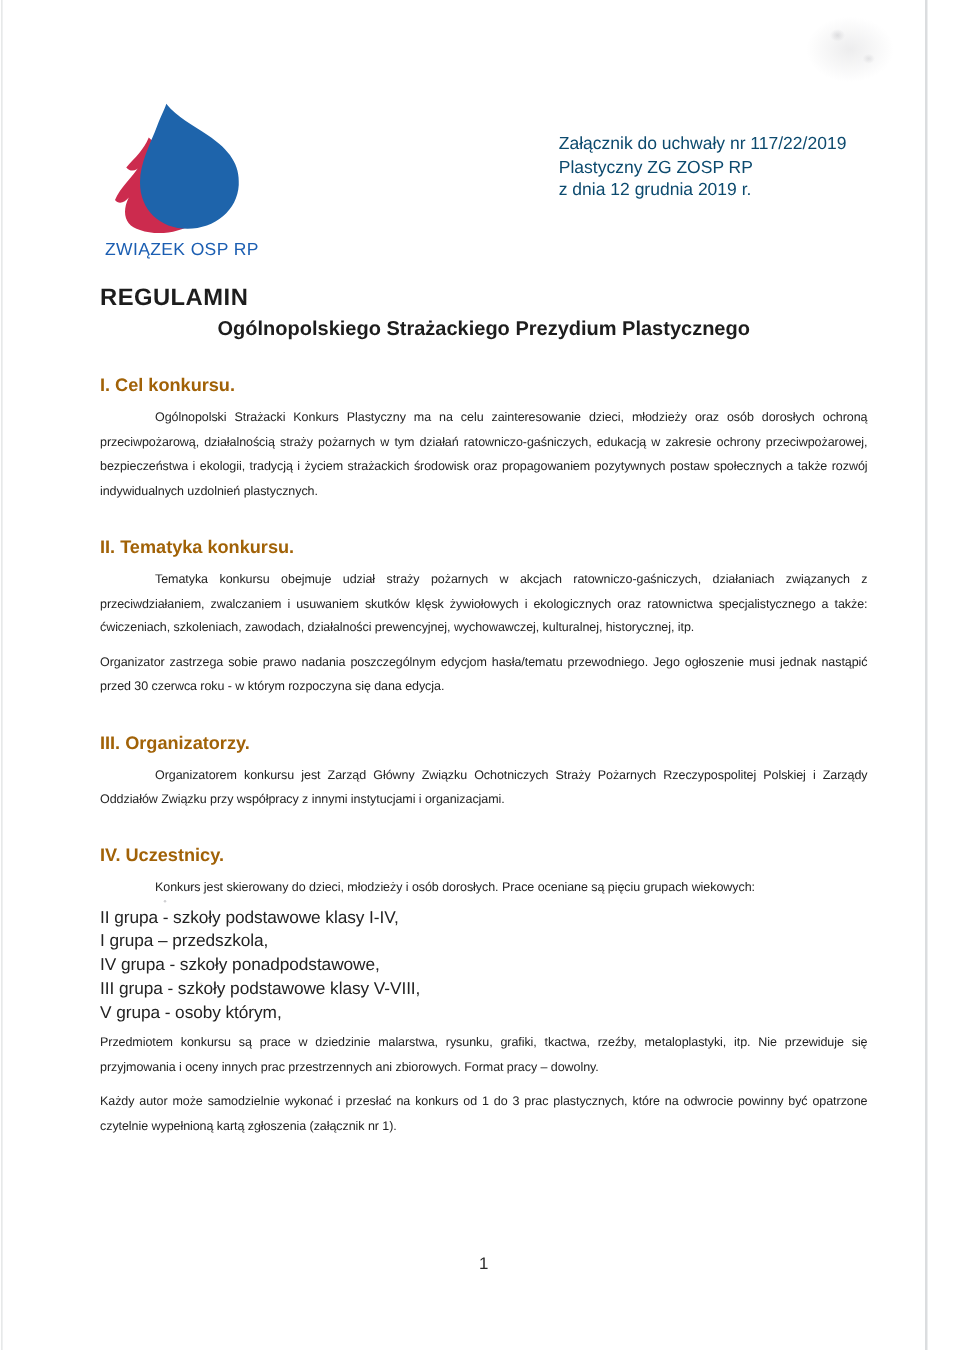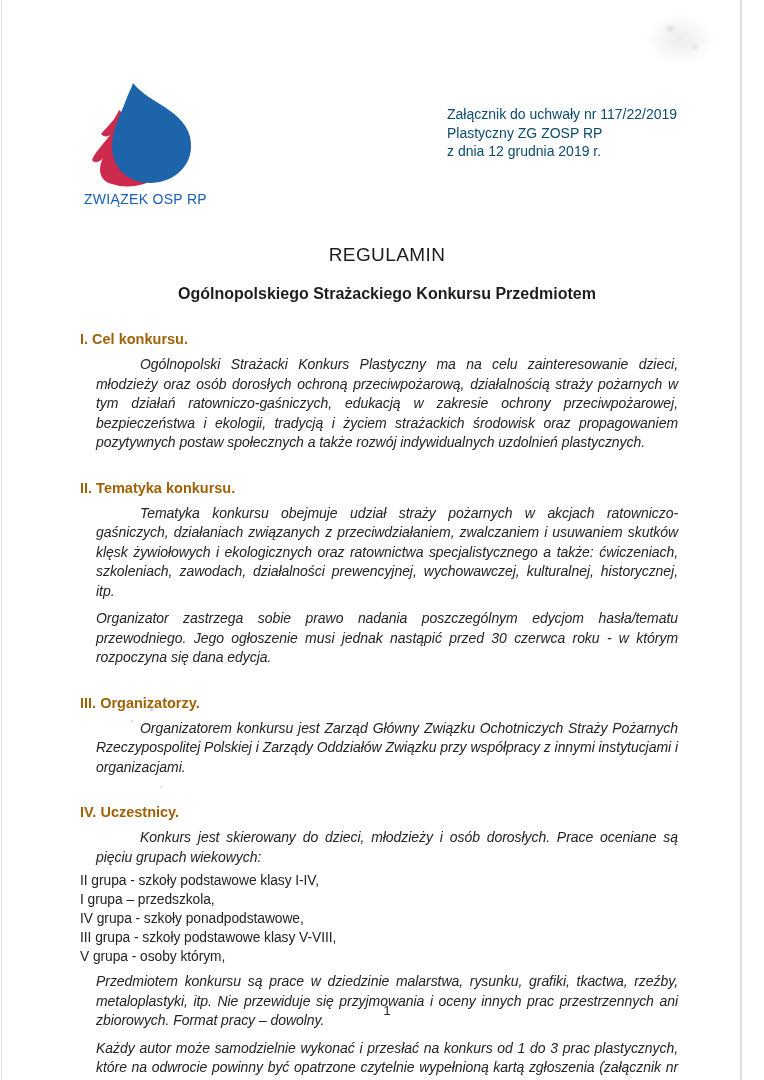--- a/index.html
+++ b/index.html
@@ -41,38 +41,37 @@
 
   
   .attachment {
     position: absolute; left: 447px; top: 105px;
     font-size: 14px; line-height: 18.5px; color: #0c4a6e;
   }
 
   
   .content { position: absolute; left: 80px; top: 227px; width: 614px; }
   .title {
-    margin: 16px; text-align: center;
-    font-size: 19px; line-height: 24px; font-weight: normal; color: #1d1d1d;
+    margin: 0; text-align: left;
+    font-size: 19px; line-height: 24px; font-weight: bold; color: #1d1d1d;
     letter-spacing: .4px;
   }
   .subtitle {
     margin: 2px 0 0; text-align: center;
     font-size: 16px; line-height: 21px; font-weight: bold; color: #1d1d1d;
   }
   .sec-heading {
     margin: 25px 0 6px;
     font-size: 14.5px; line-height: 20px; font-weight: bold; color: #a16207;
   }
   .para {
-    margin: 0 16px 8px;
-    font-size: 14px; line-height: 19.5px;
+    margin: 0 0 8px;
+    font-size: 10px; line-height: 19.5px;
     letter-spacing: -0.05px;
     text-align: justify;
-    font-style: italic;
   }
   .para.indent { text-indent: 44px; }
   .list { margin: -4px 0 6px; }
   .list-item { font-size: 13.8px; line-height: 19px; letter-spacing: -0.05px; }
 
   .page-number {
     position: absolute; left: 80px; width: 614px; top: 1003px;
     text-align: center; font-size: 13.5px; color: #2b2b2b;
   }
 </style>
@@ -112,21 +111,21 @@
   </div>
 
   <div class="attachment">
     <div>Załącznik do uchwały nr 117/22/2019</div>
     <div>Plastyczny ZG ZOSP RP</div>
     <div>z dnia 12 grudnia 2019 r.</div>
   </div>
 
   <div class="content">
     <h1 class="title">REGULAMIN</h1>
-    <h2 class="subtitle">Ogólnopolskiego Strażackiego Konkursu Przedmiotem</h2>
+    <h2 class="subtitle">Ogólnopolskiego Strażackiego Prezydium Plastycznego</h2>
     <div id="sections">
         <section>
           <h3 class="sec-heading">I. Cel konkursu.</h3>
           <p class="para indent">Ogólnopolski Strażacki Konkurs Plastyczny ma na celu zainteresowanie dzieci, młodzieży oraz osób dorosłych ochroną przeciwpożarową, działalnością straży pożarnych w tym działań ratowniczo-gaśniczych, edukacją w zakresie ochrony przeciwpożarowej, bezpieczeństwa i ekologii, tradycją i życiem strażackich środowisk oraz propagowaniem pozytywnych postaw społecznych a także rozwój indywidualnych uzdolnień plastycznych.</p>
         </section>
         <section>
           <h3 class="sec-heading">II. Tematyka konkursu.</h3>
           <p class="para indent">Tematyka konkursu obejmuje udział straży pożarnych w akcjach ratowniczo-gaśniczych, działaniach związanych z przeciwdziałaniem, zwalczaniem i usuwaniem skutków klęsk żywiołowych i ekologicznych oraz ratownictwa specjalistycznego a także: ćwiczeniach, szkoleniach, zawodach, działalności prewencyjnej, wychowawczej, kulturalnej, historycznej, itp.</p>
           <p class="para">Organizator zastrzega sobie prawo nadania poszczególnym edycjom hasła/tematu przewodniego. Jego ogłoszenie musi jednak nastąpić przed 30 czerwca roku - w którym rozpoczyna się dana edycja.</p>
         </section>

